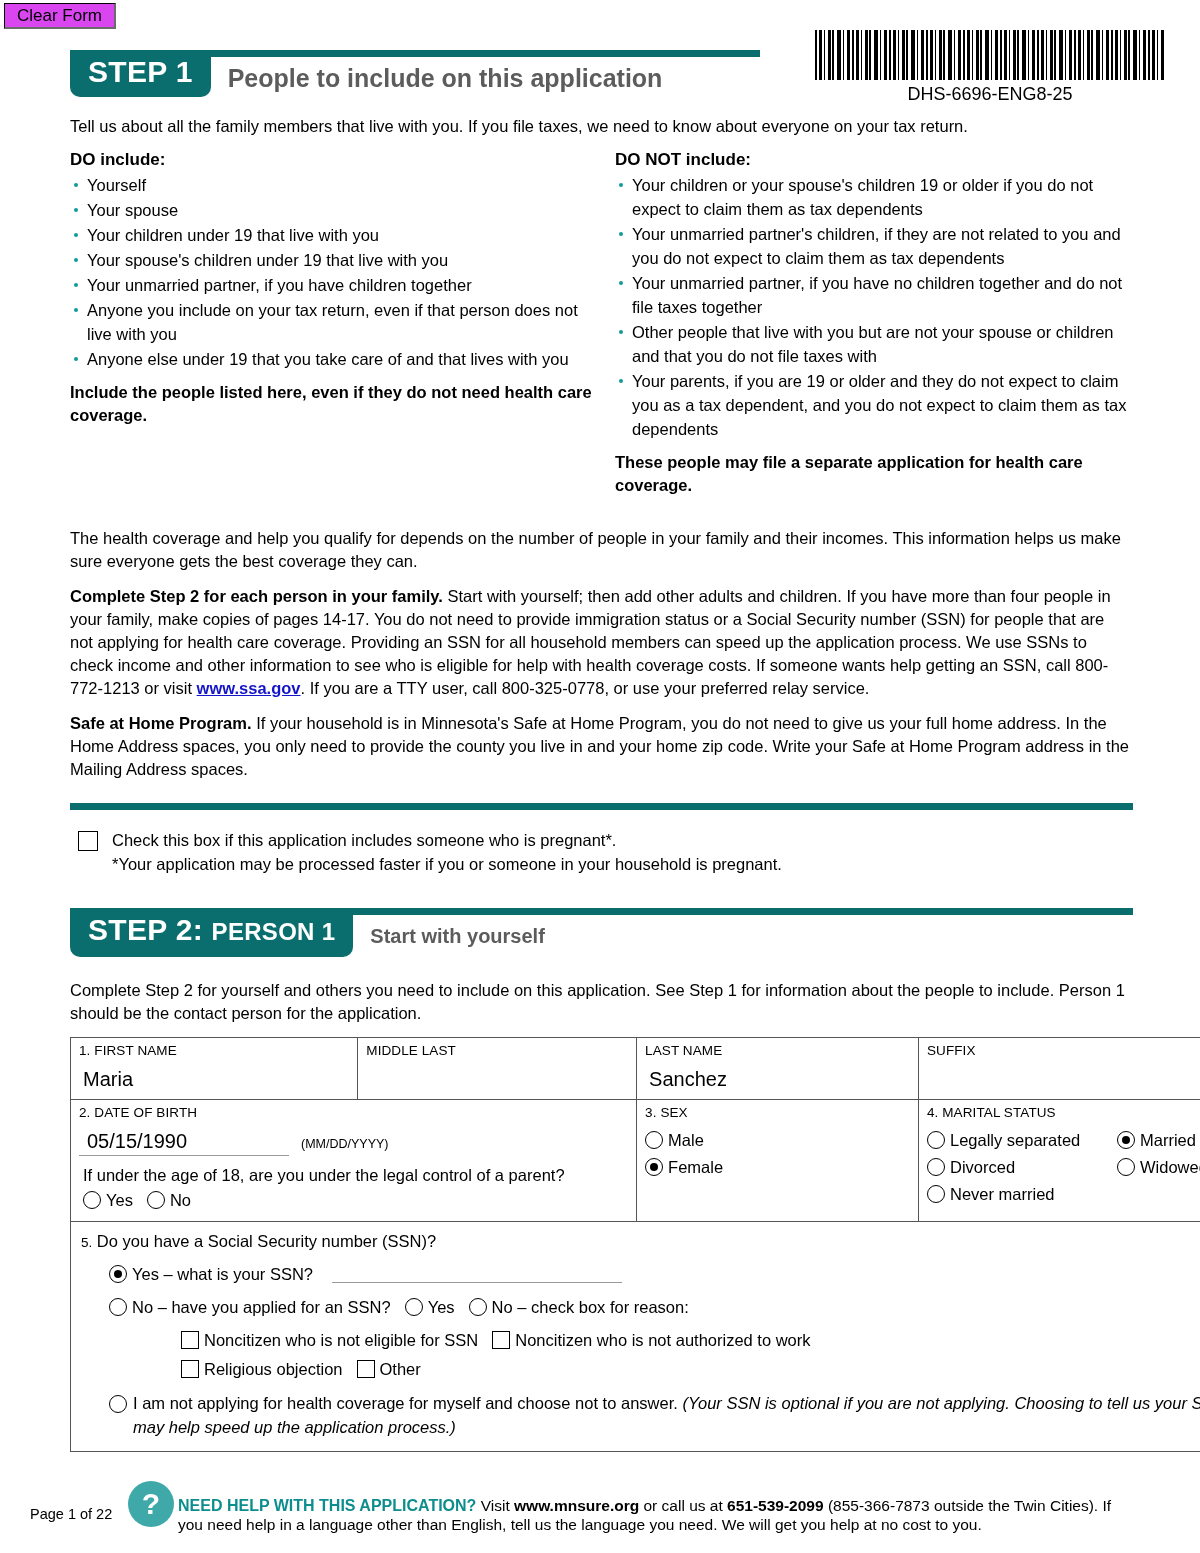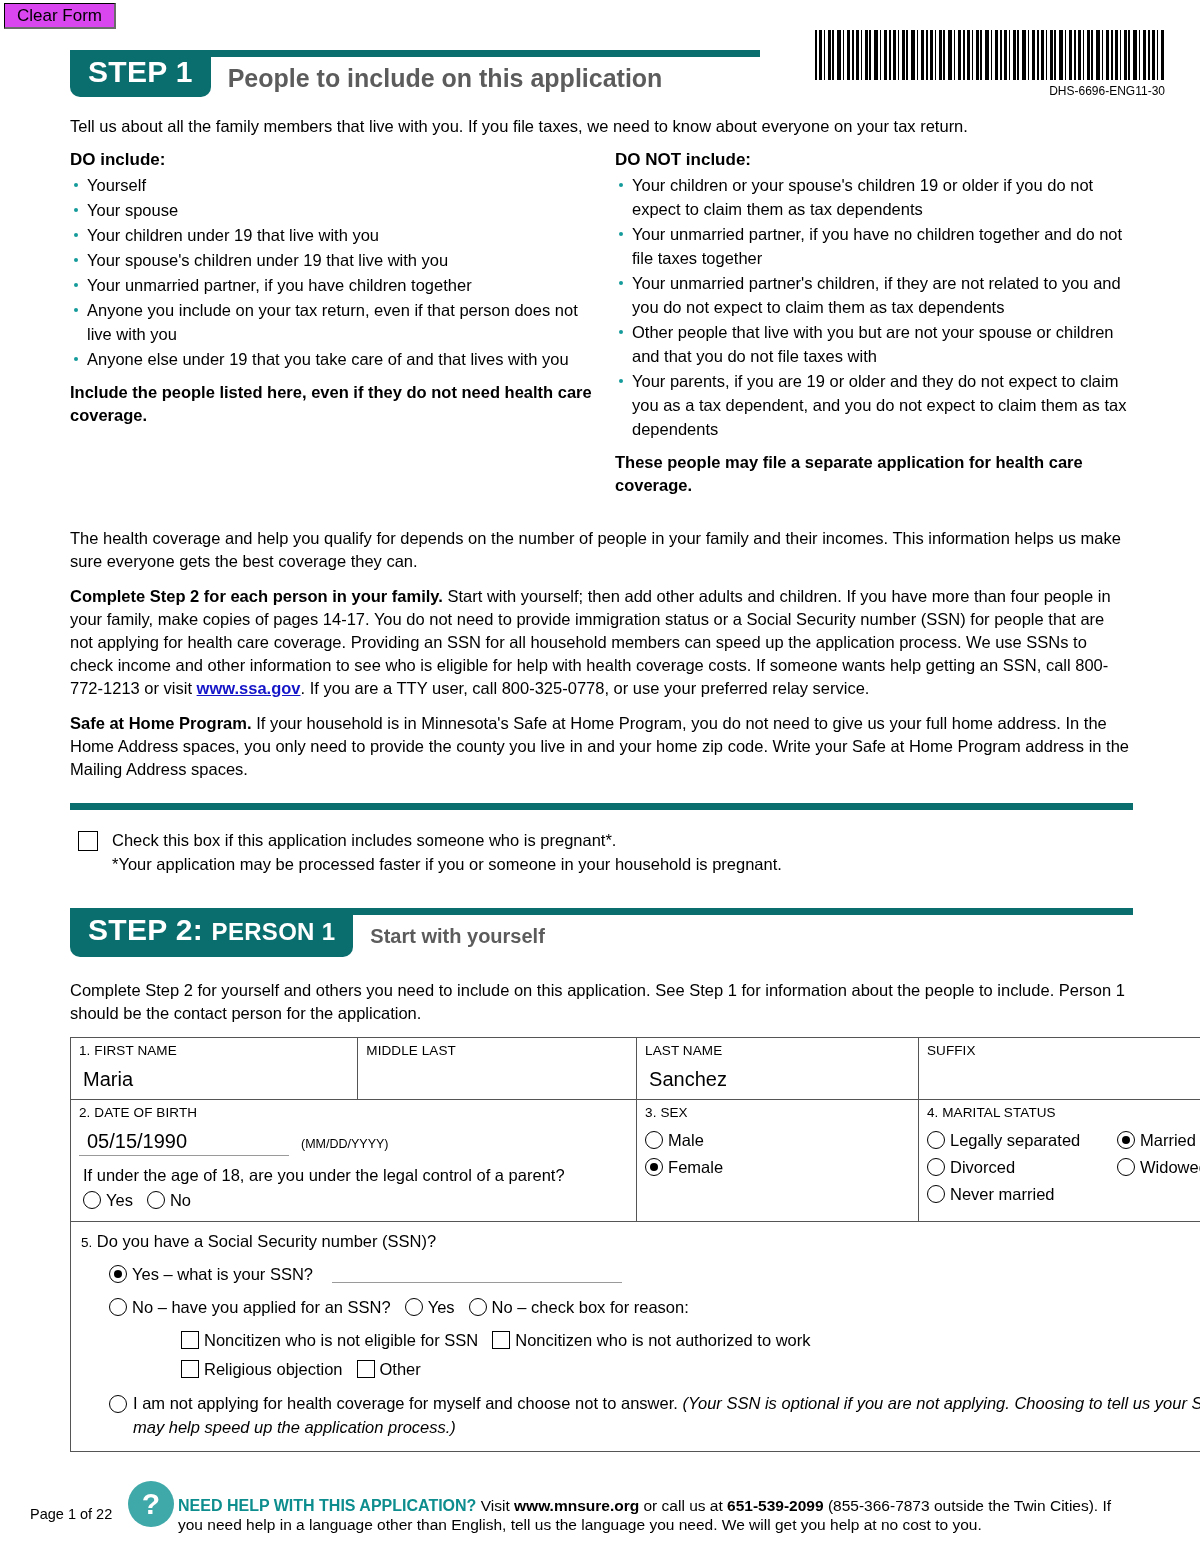--- a/index.html
+++ b/index.html
@@ -48,22 +48,22 @@
       #000 0px, #000 2px, #fff 2px, #fff 4px,
       #000 4px, #000 7px, #fff 7px, #fff 9px,
       #000 9px, #000 10px, #fff 10px, #fff 13px,
       #000 13px, #000 16px, #fff 16px, #fff 17px,
       #000 17px, #000 19px, #fff 19px, #fff 22px,
       #000 22px, #000 26px, #fff 26px, #fff 28px,
       #000 28px, #000 29px, #fff 29px, #fff 32px,
       #000 32px, #000 35px, #fff 35px, #fff 37px);
   }
   .barcode-meta {
-    display: flex; justify-content: flex-end;
-    font-size: 12px; margin-top: 4px; color: #000;
+    display: flex; justify-content: center;
+    font-size: 18px; margin-top: 4px; color: #000;
     font-family: "Liberation Sans", sans-serif;
   }
 
   
   .step-header { position: relative; }
   .step-rule {
     position: absolute; left: 0; right: 0; top: 0;
     height: 7px; background: #0a6e6e;
   }
   .step-badge {
@@ -234,21 +234,21 @@
 </style>
 </head>
 <body>
 
 <button class="clear-form-btn">Clear Form</button>
 
 <div class="barcode-block">
   <div class="barcode"></div>
   <div class="barcode-meta">
     <span>DHS-6696-ENG</span>
-    <span>11-30</span>
+    <span>8-25</span>
   </div>
 </div>
 
 <div class="page" style="padding: 0 70px;">
 
   <div class="step-header" style="margin-top:50px; width:690px;">
     <div class="step-rule"></div>
     <div class="step-badge">STEP 1</div><div class="step-title">People to include on this application</div>
   </div>
 
@@ -268,22 +268,22 @@
         <li>Anyone you include on your tax return, even if that person does not live with you</li>
         <li>Anyone else under 19 that you take care of and that lives with you</li>
       </ul>
       <div class="note-bold">Include the people listed here, even if they do not need health care coverage.</div>
     </div>
 
     <div class="right">
       <div class="col-head">DO NOT include:</div>
       <ul class="bullets">
         <li>Your children or your spouse's children 19 or older if you do not expect to claim them as tax dependents</li>
+        <li>Your unmarried partner's children, if they are not related to you and you do not expect to claim them as tax dependents</li>
         <li>Your unmarried partner, if you have no children together and do not file taxes together</li>
-        <li>Your unmarried partner's children, if they are not related to you and you do not expect to claim them as tax dependents</li>
         <li>Other people that live with you but are not your spouse or children and that you do not file taxes with</li>
         <li>Your parents, if you are 19 or older and they do not expect to claim you as a tax dependent, and you do not expect to claim them as tax dependents</li>
       </ul>
       <div class="note-bold">These people may file a separate application for health care coverage.</div>
     </div>
   </div>
 
   <div class="body-text" style="margin-top:30px;">
     <div class="p">The health coverage and help you qualify for depends on the number of people in your family and their incomes. This information helps us make sure everyone gets the best coverage they can.</div>
 

